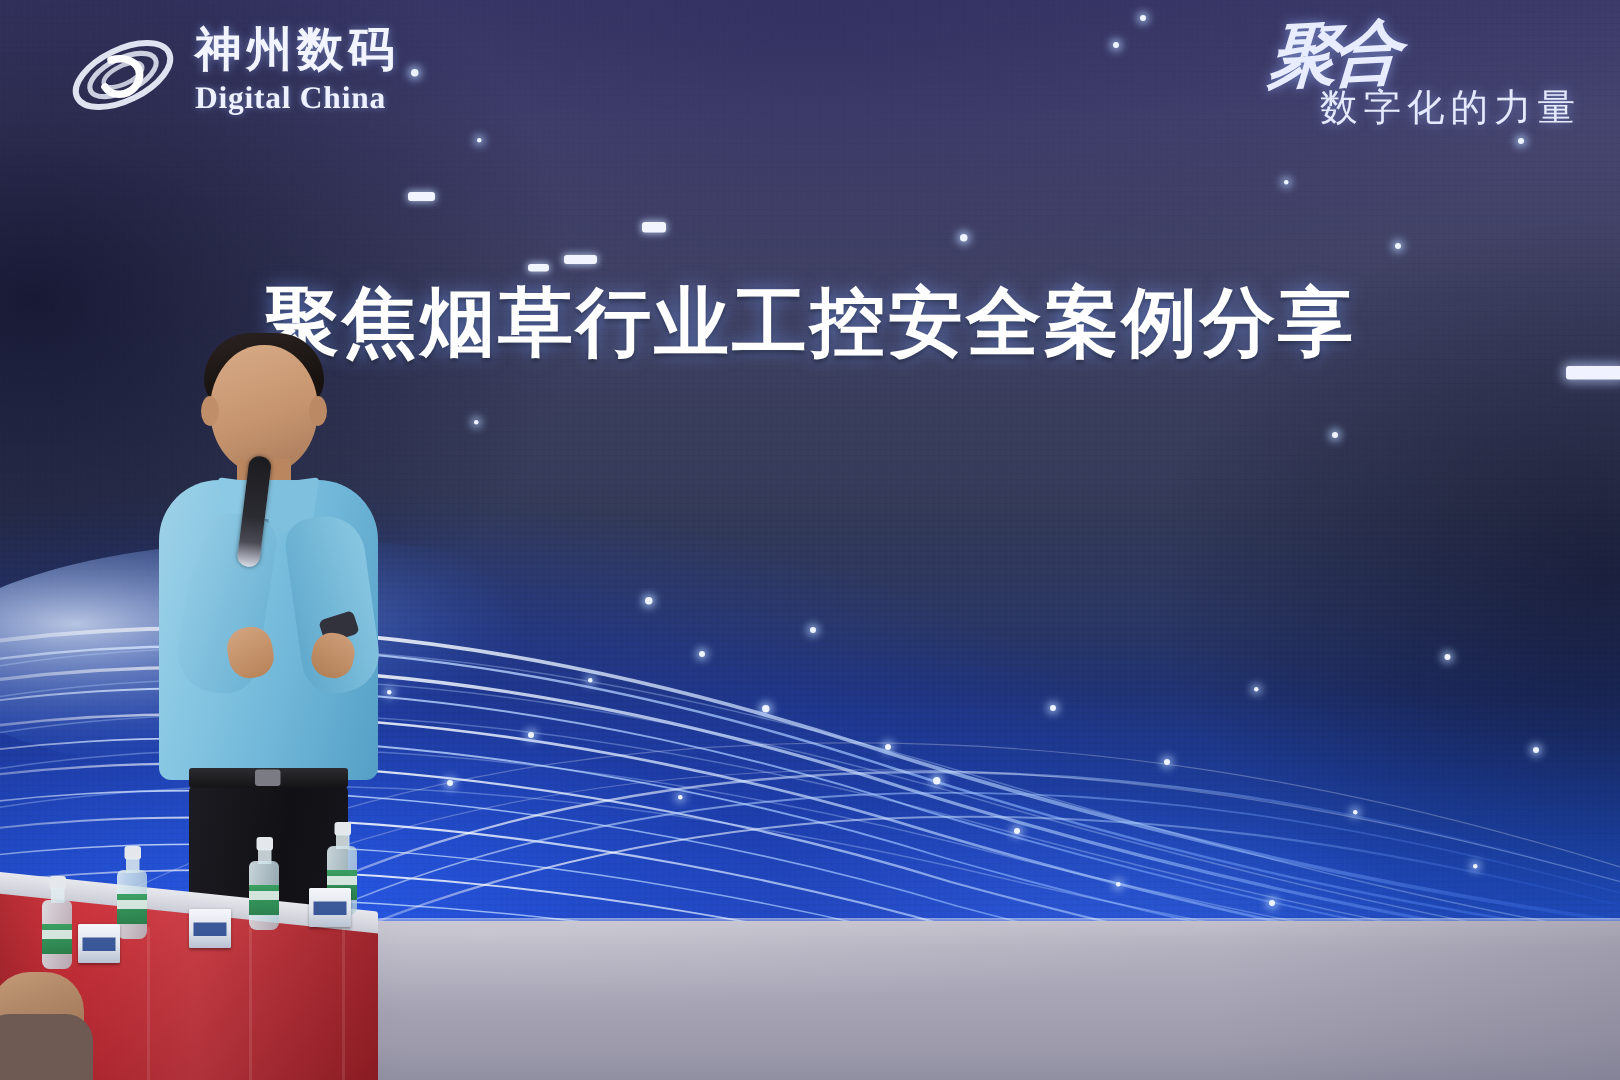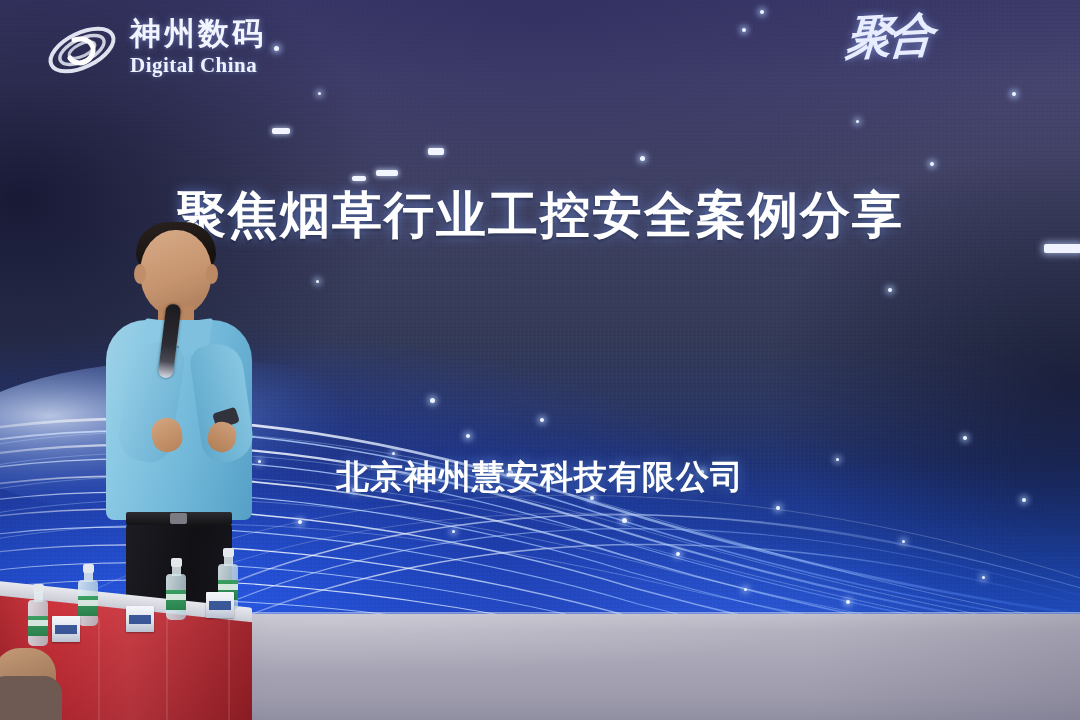--- a/index.html
+++ b/index.html
@@ -286,24 +286,24 @@
       </svg>
     </span>
     <span class="logo-text">
       <span class="logo-cn">神州数码</span>
       <span class="logo-en">Digital China</span>
     </span>
   </div>
 
   <div class="slogan">
     <span class="slogan-big">聚合</span>
+    <span class="slogan-sub">数字化的力量</span>
   </div>
 
   <div class="title">聚焦烟草行业工控安全案例分享</div>
-  <div class="company">北京神州慧安科技有限公司</div>
   <div class="deco-bar"></div>
 
   <div class="floor-edge"></div>
   <div class="floor"></div>
   <div class="floor-shade"></div>
 
   <div class="speaker">
     <span class="sp-legs"></span>
     <span class="sp-legsplit"></span>
     <span class="sp-hair"></span>

